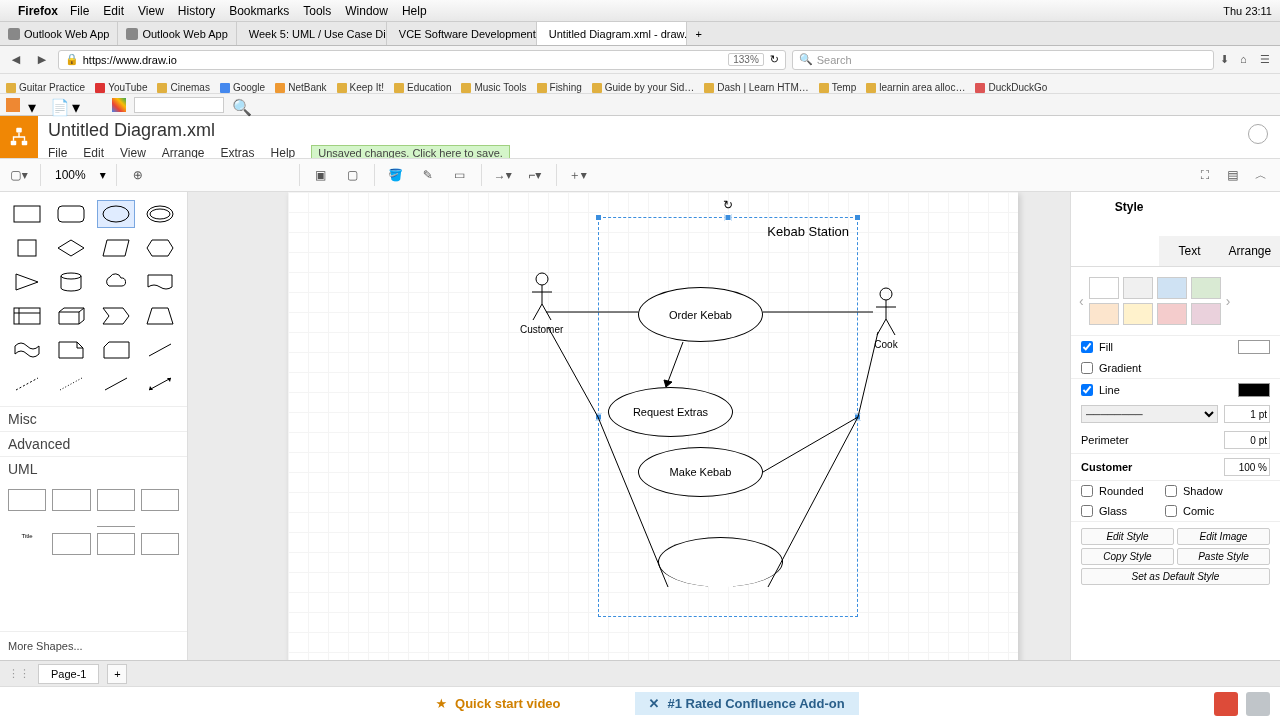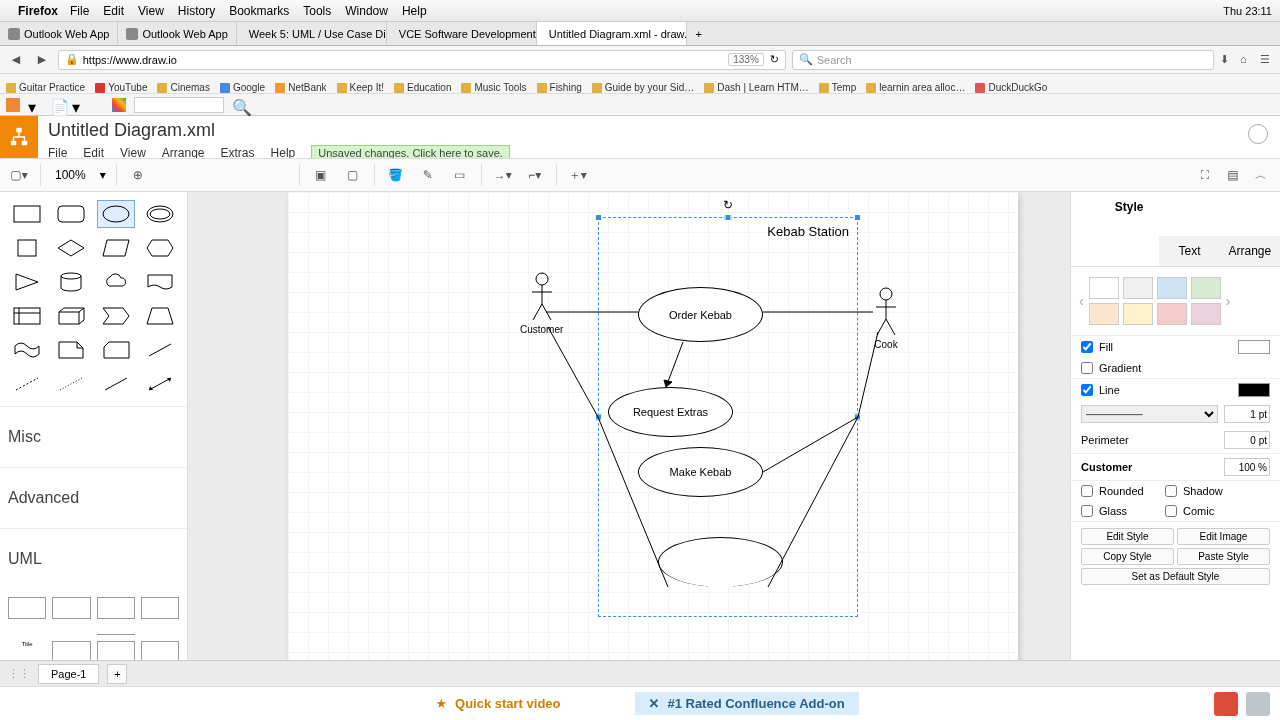--- a/index.html
+++ b/index.html
@@ -60,21 +60,21 @@
 
 
 .main { flex: 1; display: flex; overflow: hidden; }
 
 
 .left-sidebar { width: 188px; border-right: 1px solid #ddd; background: #fff; display: flex; flex-direction: column; overflow: hidden; position: relative; }
 .shape-grid { display: grid; grid-template-columns: repeat(4, 1fr); gap: 6px; padding: 8px; }
 .shape-cell { height: 28px; display: flex; align-items: center; justify-content: center; }
 .shape-cell svg { width: 30px; height: 20px; }
 .shape-cell.selected { background: #e0ecff; border: 1px solid #7aa7e0; }
-.section-header { padding: 21px 8px; font-size: 16px; color: #444; border-top: 1px solid #eee; }
+.section-header { padding: 4px 8px; font-size: 14px; color: #444; border-top: 1px solid #eee; }
 .uml-grid { display: grid; grid-template-columns: repeat(4, 1fr); gap: 6px; padding: 8px; }
 .uml-cell { height: 22px; border: 1px solid #999; background: #fff; }
 .more-shapes { padding: 8px; font-size: 11px; color: #444; border-top: 1px solid #eee; margin-top: auto;}
 
 
 .canvas-wrap { flex: 1; background: #ebebeb; position: relative; overflow: hidden; }
 .canvas-page { position: absolute; left: 100px; top: 0; width: 730px; height: 560px; background: #fff; box-shadow: 2px 2px 6px rgba(0,0,0,0.15);
   background-image: linear-gradient(#f4f4f4 1px, transparent 1px), linear-gradient(90deg, #f4f4f4 1px, transparent 1px);
   background-size: 20px 20px; }
 .usecase-box { position: absolute; left: 310px; top: 25px; width: 260px; height: 400px; border: 1px dashed #3b8ede; }
@@ -96,21 +96,21 @@
 .swatch-group { display: grid; grid-template-columns: repeat(4, 1fr); grid-template-rows: repeat(2, 1fr); gap: 4px;}
 .swatch { width: 30px; height: 22px; border: 1px solid #ccc; }
 .nav-arrow { color: #aaa; font-size: 14px; padding: 0 2px;}
 .rs-row { display: flex; align-items: center; padding: 4px 10px; gap: 6px; }
 .rs-row label { flex: 1; }
 .rs-checkbox { width: 12px; height: 12px; }
 .color-chip { width: 32px; height: 14px; border: 1px solid #999; }
 .rs-input { width: 46px; height: 18px; border: 1px solid #ccc; text-align: right; padding: 0 2px; font-size: 10px; }
 .rs-select { flex: 1; height: 18px; border: 1px solid #ccc; font-size: 10px; }
 .rs-buttons { display: flex; flex-wrap: wrap; gap: 3px; padding: 6px 10px; }
-.rs-btn { border: 1px solid #ccc; background: #fafafa; font-size: 10px; padding: 2px 14px; border-radius: 2px; }
+.rs-btn { border: 1px solid #ccc; background: #fafafa; font-size: 10px; padding: 2px 14px; border-radius: 2px; font-style: italic; }
 .rs-btn.wide { flex: 1 1 100%; text-align: center;}
 .rs-btn.half { flex: 1 1 45%; text-align: center;}
 
 
 .page-footer { height: 26px; background: #ebebeb; border-top: 1px solid #ccc; display: flex; align-items: center; padding: 0 8px; font-size: 11px; gap: 8px;}
 .page-tab { background: #fff; border: 1px solid #ccc; padding: 3px 12px; }
 .page-add { width: 20px; height: 20px; display: flex; align-items: center; justify-content: center; border: 1px solid #ccc; background: #fafafa;}
 
 
 .promo-bar { height: 34px; background: #fff; border-top: 1px solid #ddd; display: flex; align-items: center; justify-content: center; gap: 60px; font-size: 13px; }

